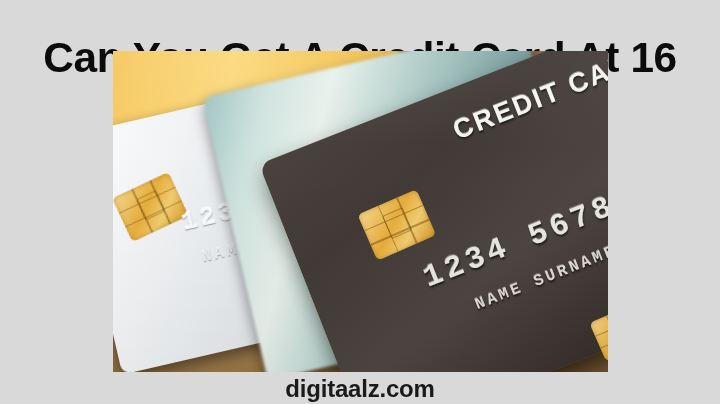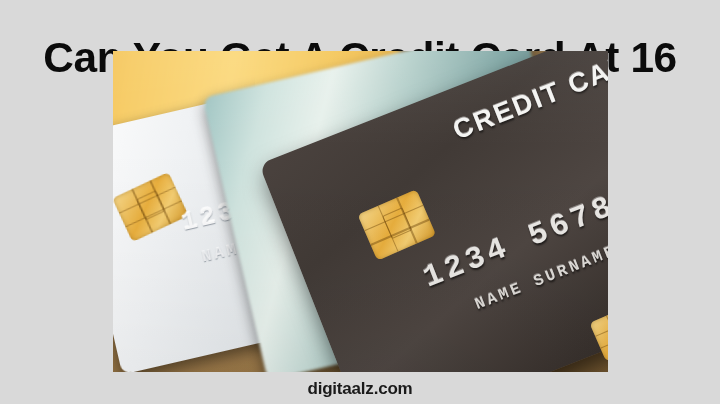--- a/index.html
+++ b/index.html
@@ -293,21 +293,21 @@
 
   
   .site-footer {
     position: absolute;
     left: 0;
     top: 376px;
     width: 720px;
     text-align: center;
     font-family: "Liberation Sans", sans-serif;
     font-weight: bold;
-    font-size: 17px;
+    font-size: 24px;
     line-height: 26px;
     color: #1a1a1a;
     letter-spacing: -0.2px;
   }
 </style>
 </head>
 <body>
 
 <h1 class="page-title">Can You Get A Credit Card At 16</h1>
 

